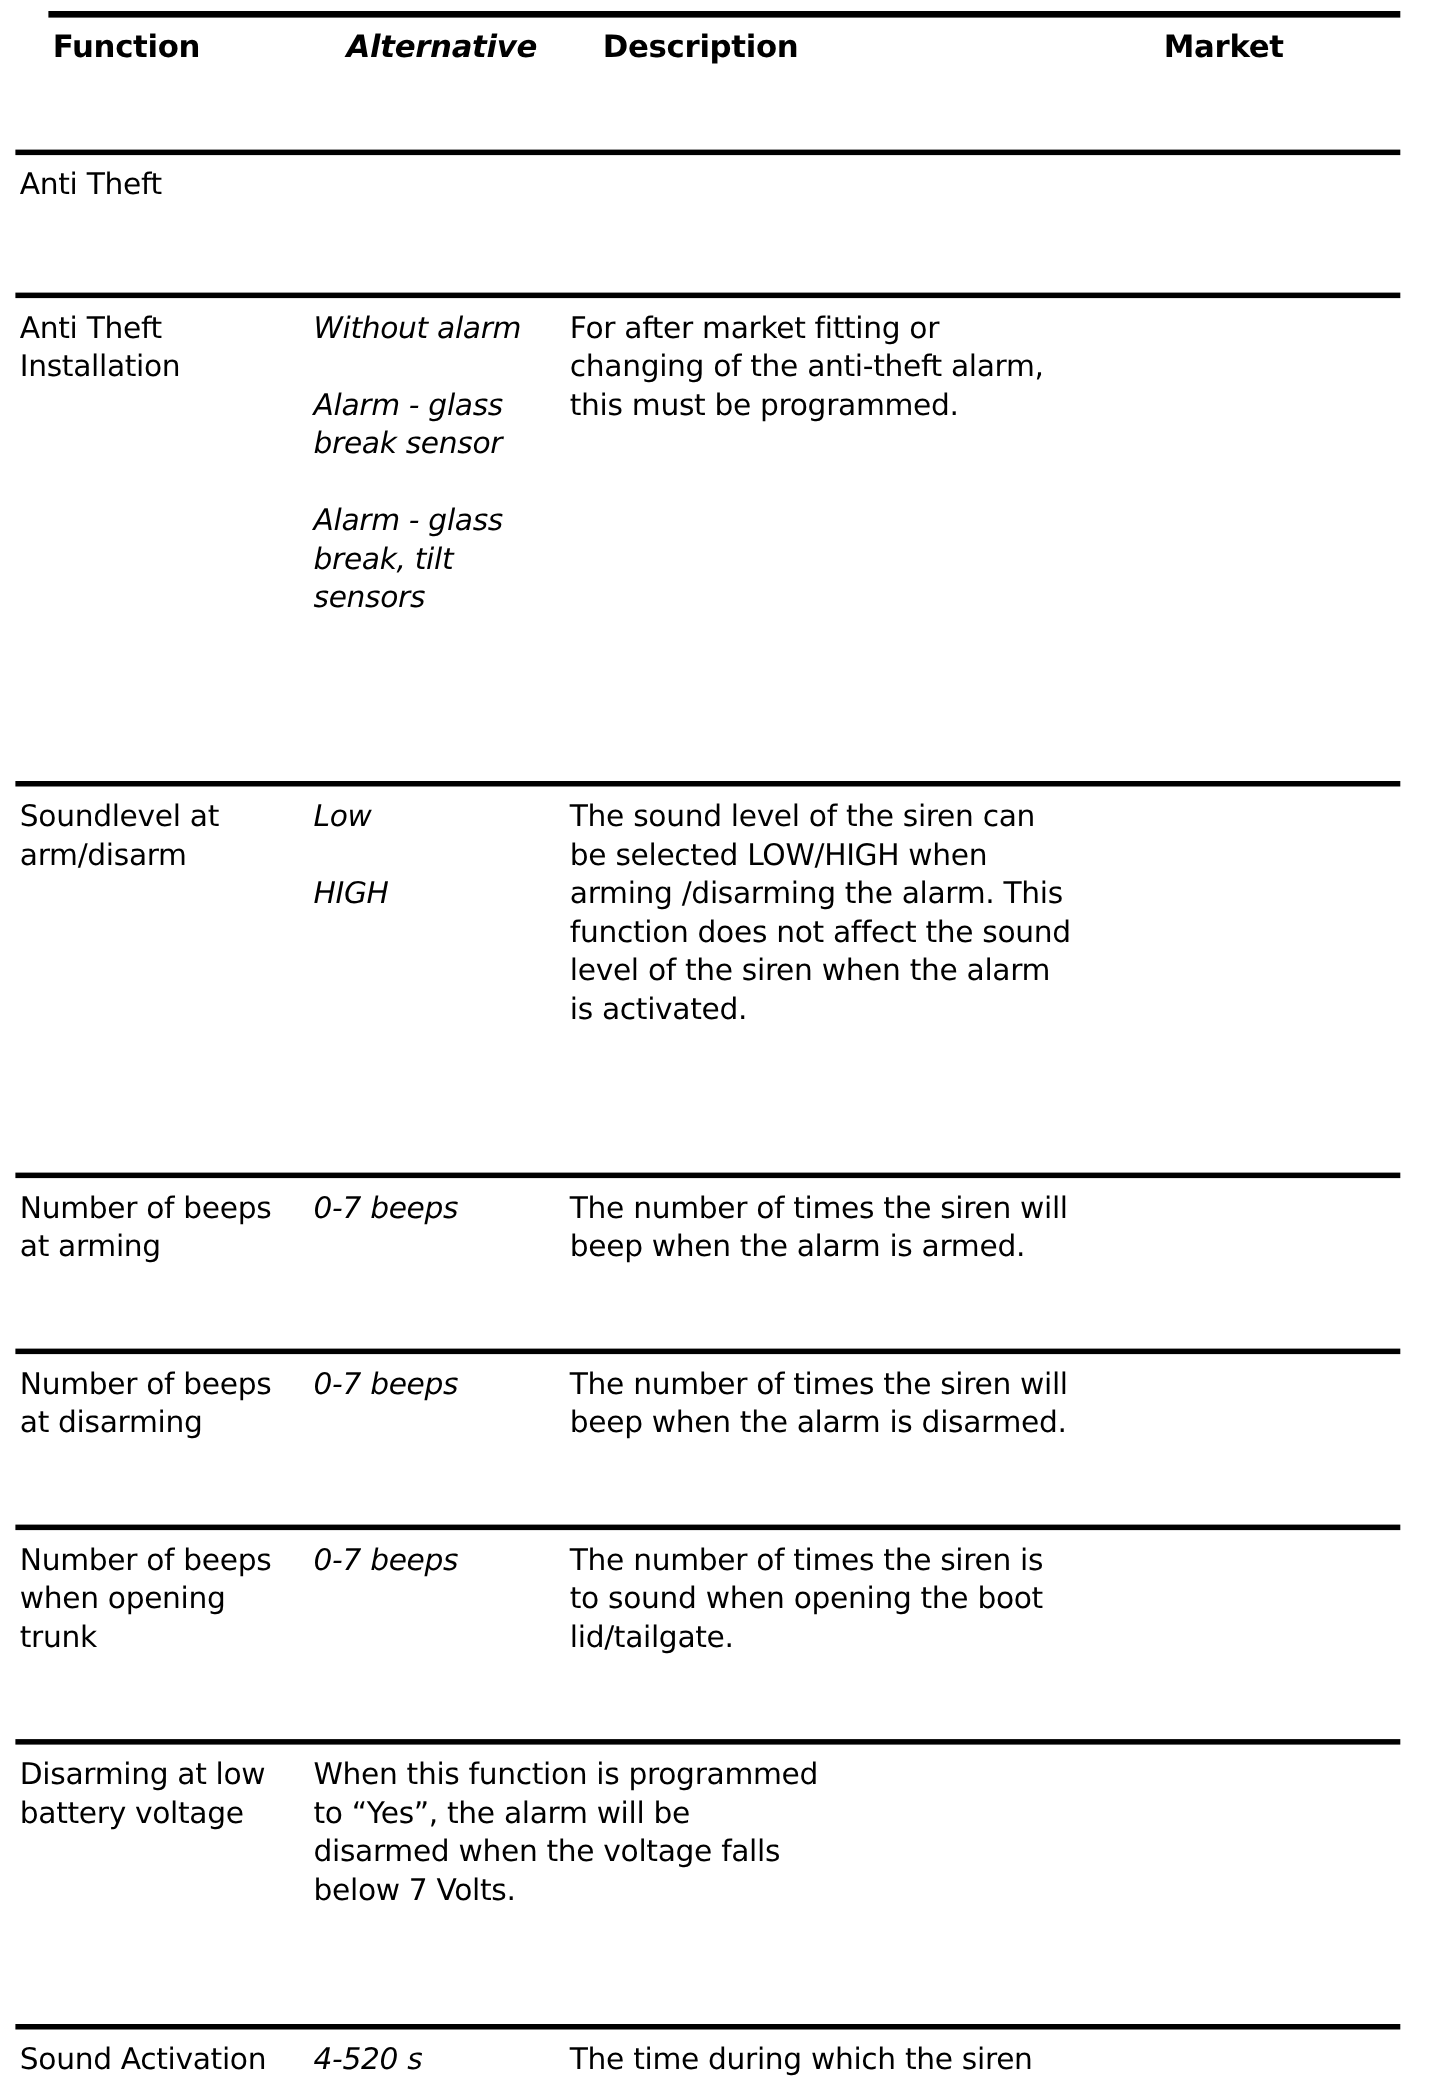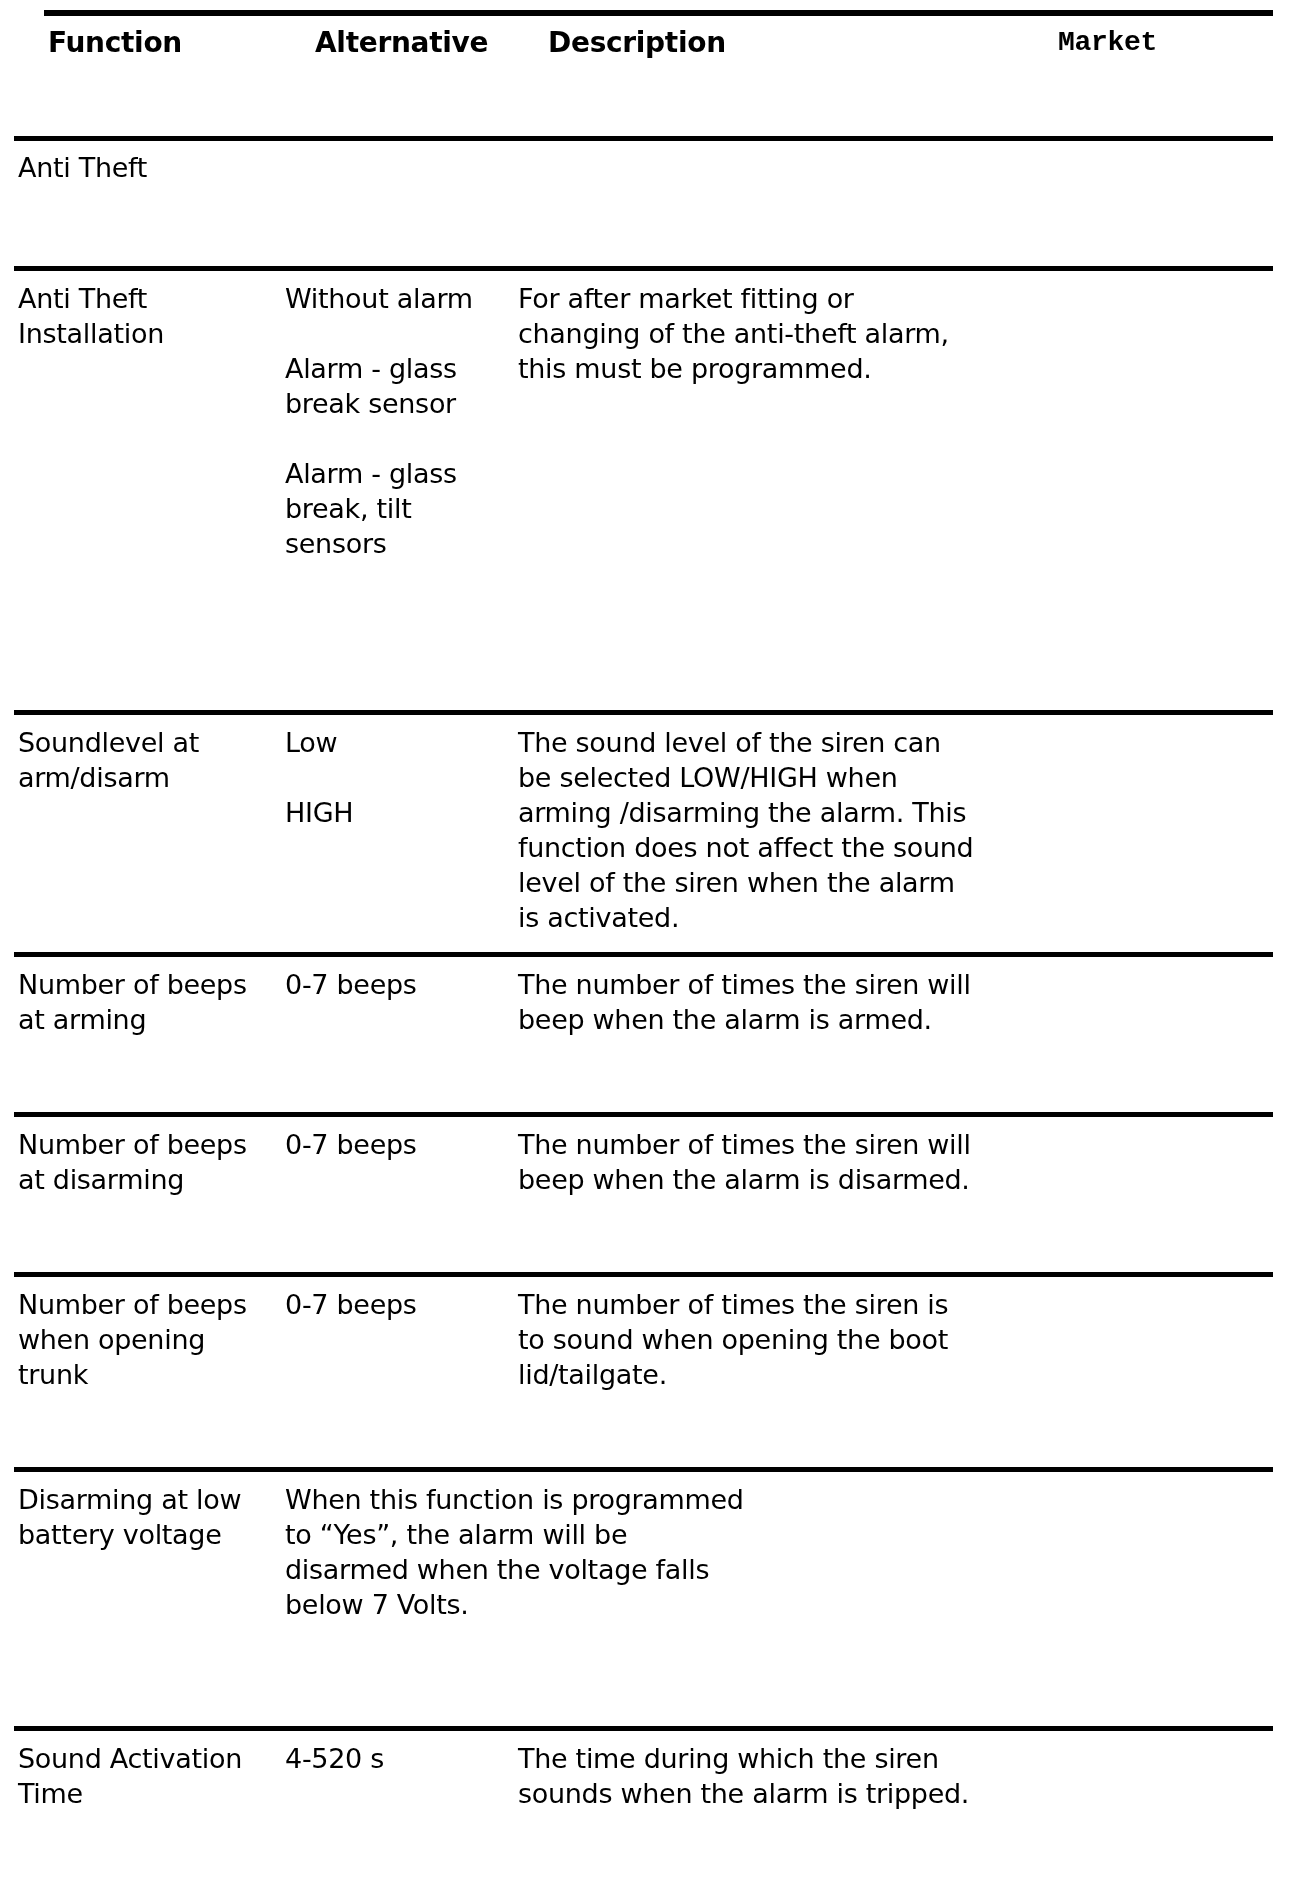--- a/index.html
+++ b/index.html
@@ -21,38 +21,38 @@
   }
   .trow {
     display: grid;
     grid-template-columns: 268px 233px 513px 1fr;
     border-top: 5px solid #000000;
     box-sizing: border-box;
   }
   .trow.header-row { border-top-width: 6px; height: 126px; margin-left: 30px; }
   .trow.section-row { height: 130px; }
   .trow.r-installation { height: 444px; }
-  .trow.r-soundlevel { height: 242px; }
+  .trow.r-soundlevel { height: 356px; }
   .trow.r-beeps-arming { height: 160px; }
   .trow.r-beeps-disarming { height: 160px; }
   .trow.r-beeps-trunk { height: 195px; }
   .trow.r-low-battery { height: 259px; }
   .trow.r-sound-activation { height: 148px; border-bottom: none; }
   .cell {
     padding-top: 10px;
     font-size: 27px;
     line-height: 35px;
     letter-spacing: -0.3px;
     white-space: pre;
     overflow: visible;
   }
   .c-func { padding-left: 4px; }
-  .c-alt  { padding-left: 3px; }
+  .c-alt  { padding-left: 3px; font-style: italic; }
   .c-desc { padding-left: 3px; }
-  .c-mkt  { padding-left: 0px; font-family: Liberation Mono, monospace; }
+  .c-mkt  { padding-left: 0px; }
   .header-row .cell {
     font-weight: bold;
     font-size: 28px;
     padding-top: 9px;
   }
   .section-row .cell {
     padding-top: 9px;
   }
 </style>
 </head>

